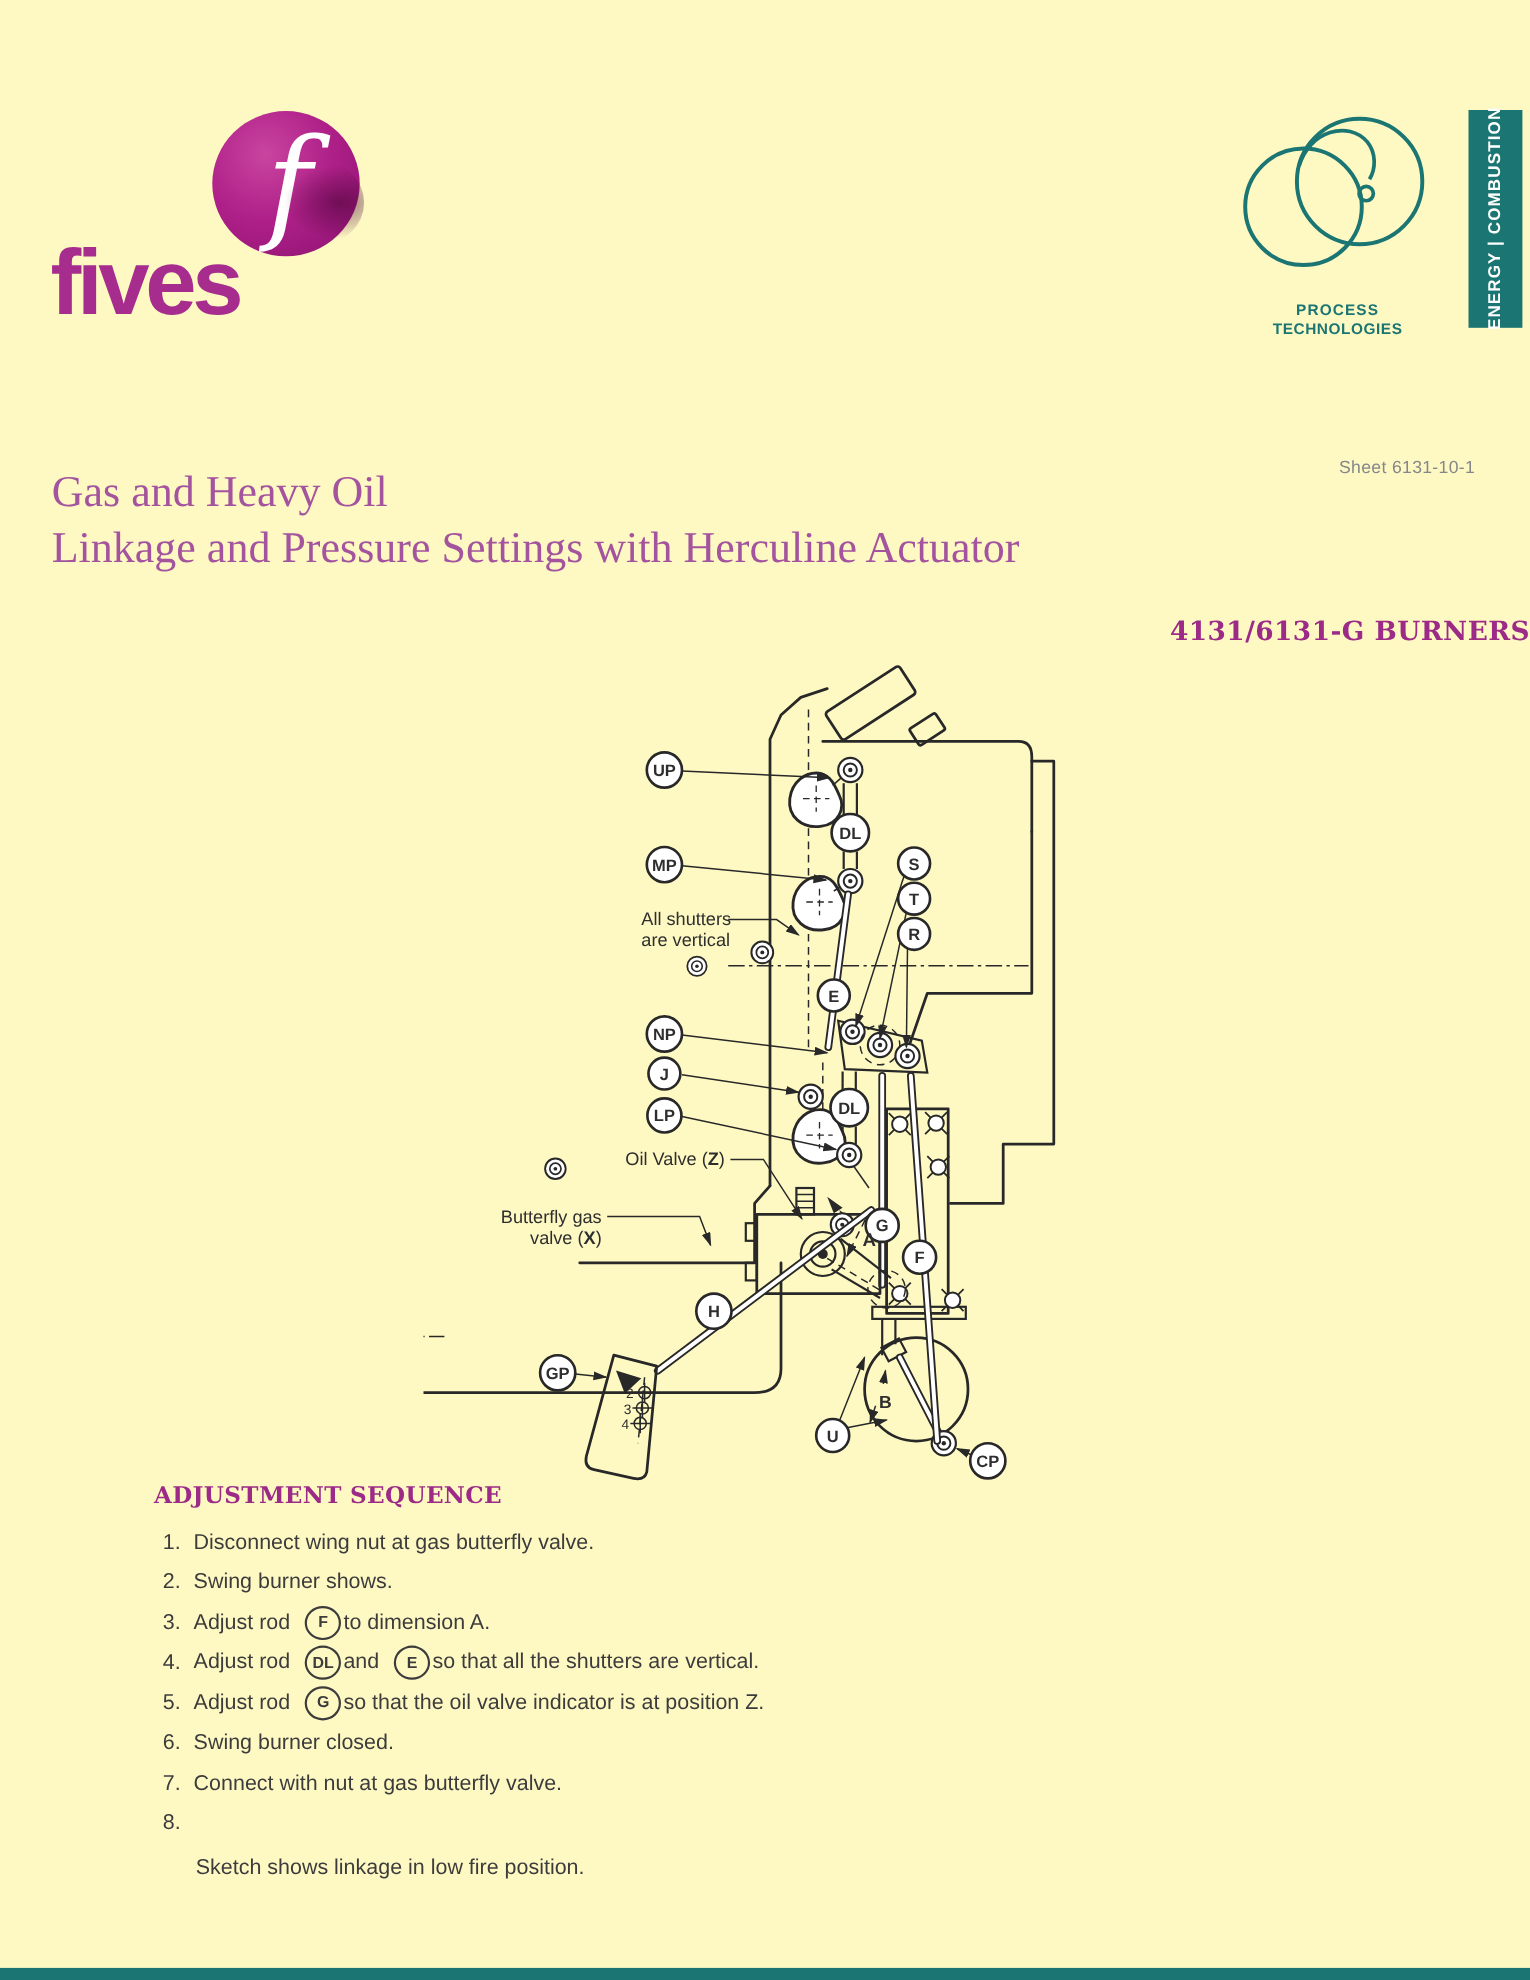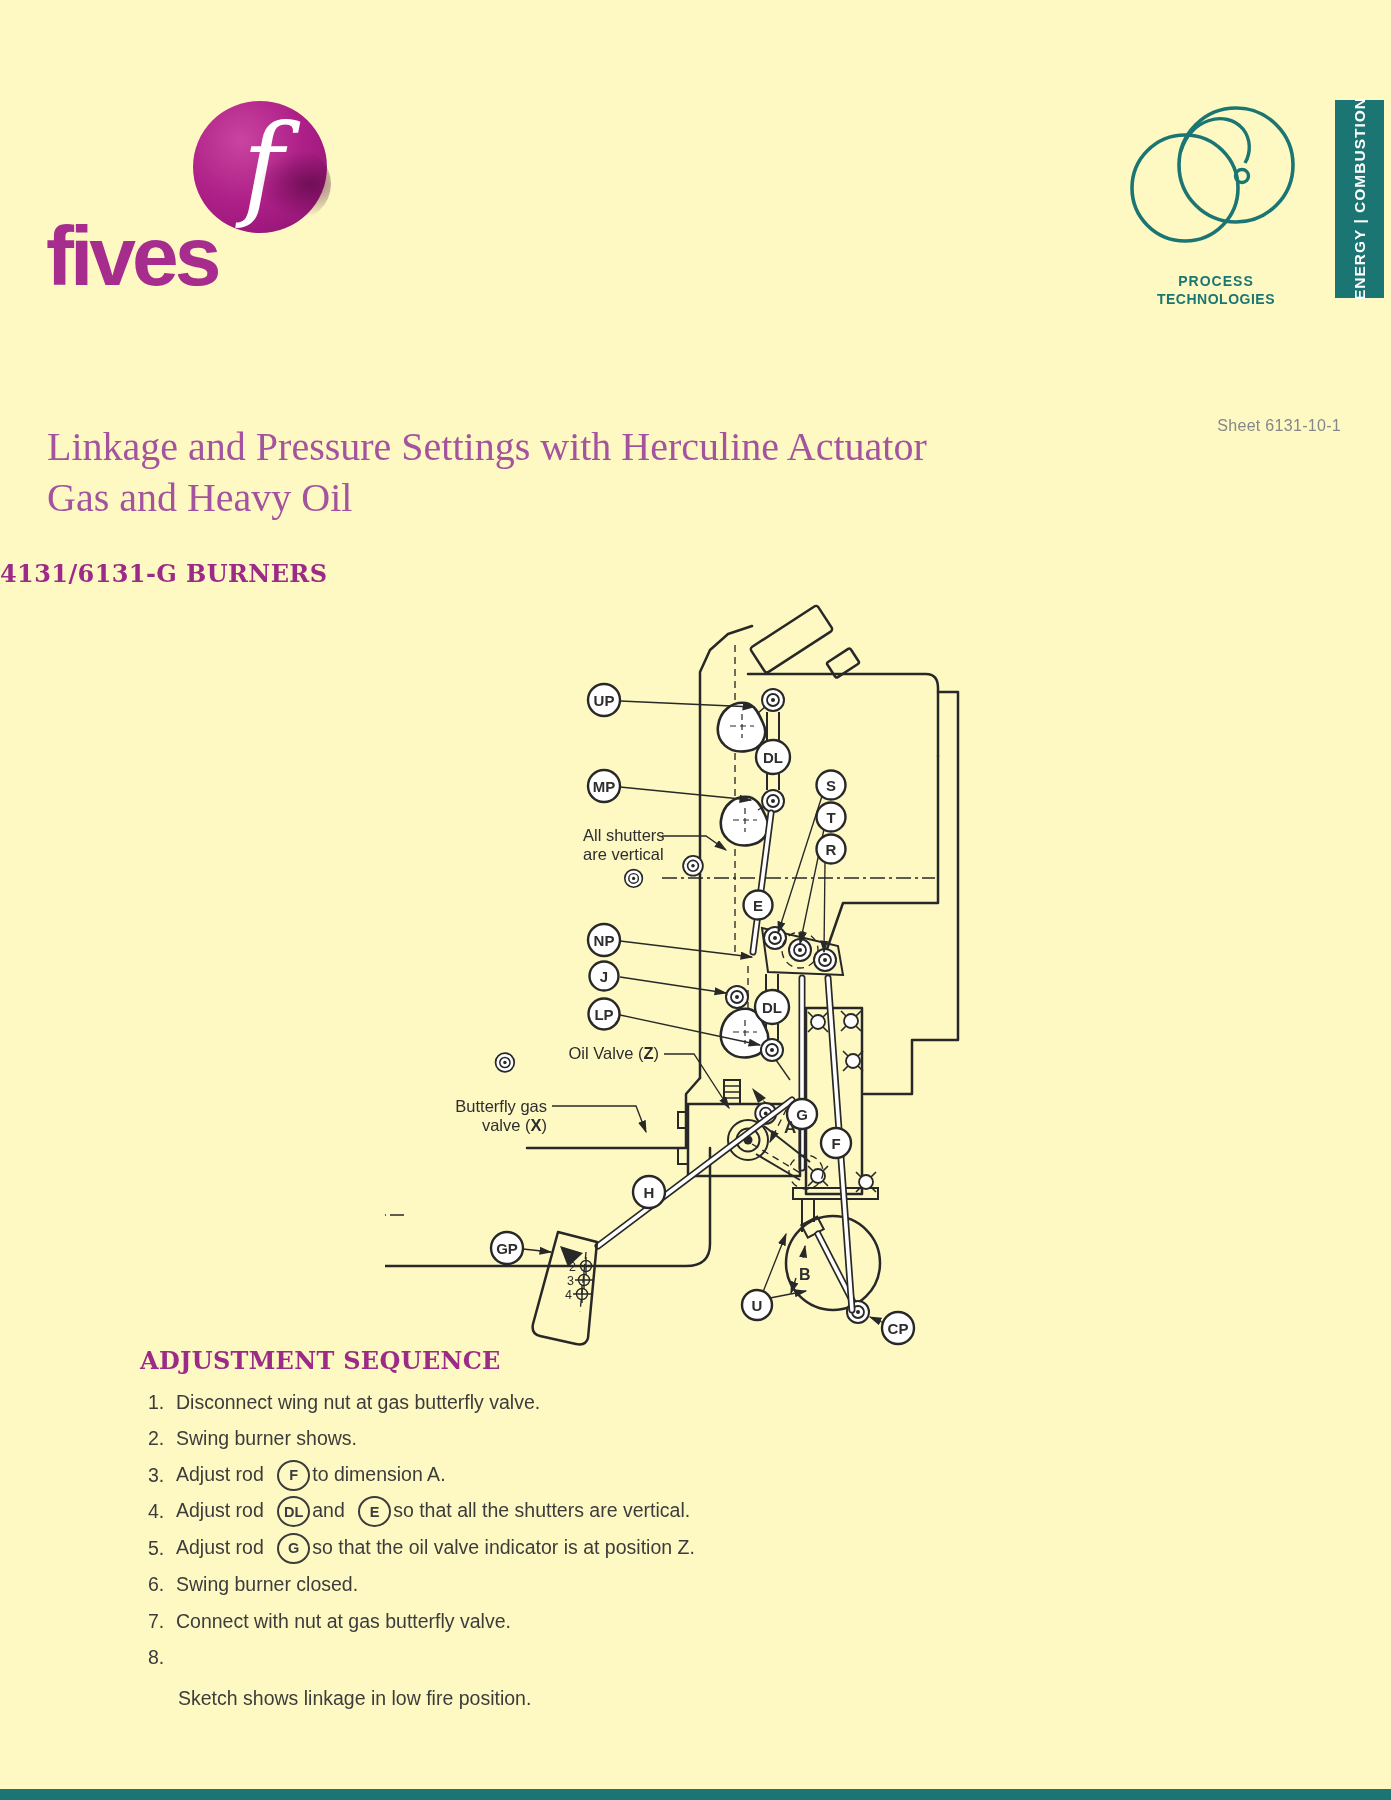--- a/index.html
+++ b/index.html
@@ -15,38 +15,38 @@
           letter-spacing:-4px;color:#a62d8e;}
   .ptlogo{position:absolute;left:1110px;top:95px;}
   .banner{position:absolute;left:1335px;top:100px;width:49px;height:198px;background:#1b7673;
           display:flex;align-items:center;justify-content:center;}
   .banner span{writing-mode:vertical-rl;transform:rotate(180deg);color:#ffffff;font-weight:bold;
           font-size:15.5px;letter-spacing:1px;white-space:nowrap;}
   .sheetnum{position:absolute;right:50px;top:417px;font-size:16px;color:#85878a;letter-spacing:.3px;}
   
   .title{position:absolute;left:47px;top:421px;font-family:"Liberation Serif",serif;font-size:40px;
           line-height:51px;color:#a4549e;}
-  .burners{position:absolute;left:0;right:0;top:559px;text-align:left;font-family:"DejaVu Serif",serif;
+  .burners{position:absolute;left:0;right:0;top:559px;text-align:right;font-family:"DejaVu Serif",serif;
           font-weight:bold;font-size:24px;color:#9c2b87;letter-spacing:.4px;}
   
   .diag{position:absolute;left:385px;top:595px;}
   .diag text{font-family:"Liberation Sans",sans-serif;fill:#2e2e2e;}
   .ln{fill:none;stroke:#282828;stroke-width:2.5;stroke-linejoin:round;stroke-linecap:round;}
   .ln2{fill:none;stroke:#282828;stroke-width:2;}
   .thin{fill:none;stroke:#282828;stroke-width:1.35;}
   .dsh{stroke-dasharray:7 5;}
   .ddot{stroke-dasharray:15 4 3 4;}
   .rodo{fill:none;stroke:#282828;stroke-width:7;stroke-linecap:round;}
   .rodi{fill:none;stroke:#ffffff;stroke-width:3.6;stroke-linecap:round;}
   .lbl circle{fill:#ffffff;stroke:#282828;stroke-width:2.4;}
   .lbl text{font-weight:bold;font-size:15px;text-anchor:middle;}
   .note{font-size:16.5px;}
   
   .adjhead{position:absolute;left:140px;top:1346px;font-family:"DejaVu Serif",serif;font-weight:bold;
-          font-size:24px;color:#9c2b87;letter-spacing:.3px;}
+          font-size:21px;color:#9c2b87;letter-spacing:.3px;}
   .steps{position:absolute;left:148px;top:1384px;width:840px;color:#3c3c3c;font-size:19.5px;}
   .step{height:36.5px;display:flex;align-items:center;}
   .step-num{width:28px;flex:0 0 28px;}
   .circ{display:inline-flex;align-items:center;justify-content:center;border:2.2px solid #3c3c3c;
         border-radius:50%;min-width:21px;height:27px;padding:0 4px;font-weight:bold;font-size:14.5px;
         margin:0 2px 0 8px;vertical-align:middle;}
   .footnote{margin:10px 0 0 30px;height:24px;display:flex;align-items:center;}
   .bottombar{position:absolute;left:0;top:1789px;width:100%;height:11px;background:#1b7673;}
 </style>
 </head>
@@ -70,22 +70,22 @@
     <text x="1216" y="304" text-anchor="middle" font-weight="bold" font-size="14" fill="#1b7673" letter-spacing="0.5" font-family="Liberation Sans, sans-serif">TECHNOLOGIES</text>
   </svg>
 
   <div class="banner">
     <span>ENERGY | COMBUSTION</span>
   </div>
 
   <div class="sheetnum">Sheet 6131-10-1</div>
 
   <div class="title">
+    <div>Gas and Heavy Oil</div>
     <div>Linkage and Pressure Settings with Herculine Actuator</div>
-    <div>Gas and Heavy Oil</div>
   </div>
 
   <div class="burners">4131/6131-G BURNERS</div>
 
   <svg class="diag" width="585" height="760" viewBox="385 595 585 760">
     <defs>
       <marker id="arw" markerWidth="10" markerHeight="7" refX="8.5" refY="3" orient="auto">
         <path d="M0,0 L9.5,3 L0,6 Z" fill="#282828"></path>
       </marker>
       <g id="ring">

